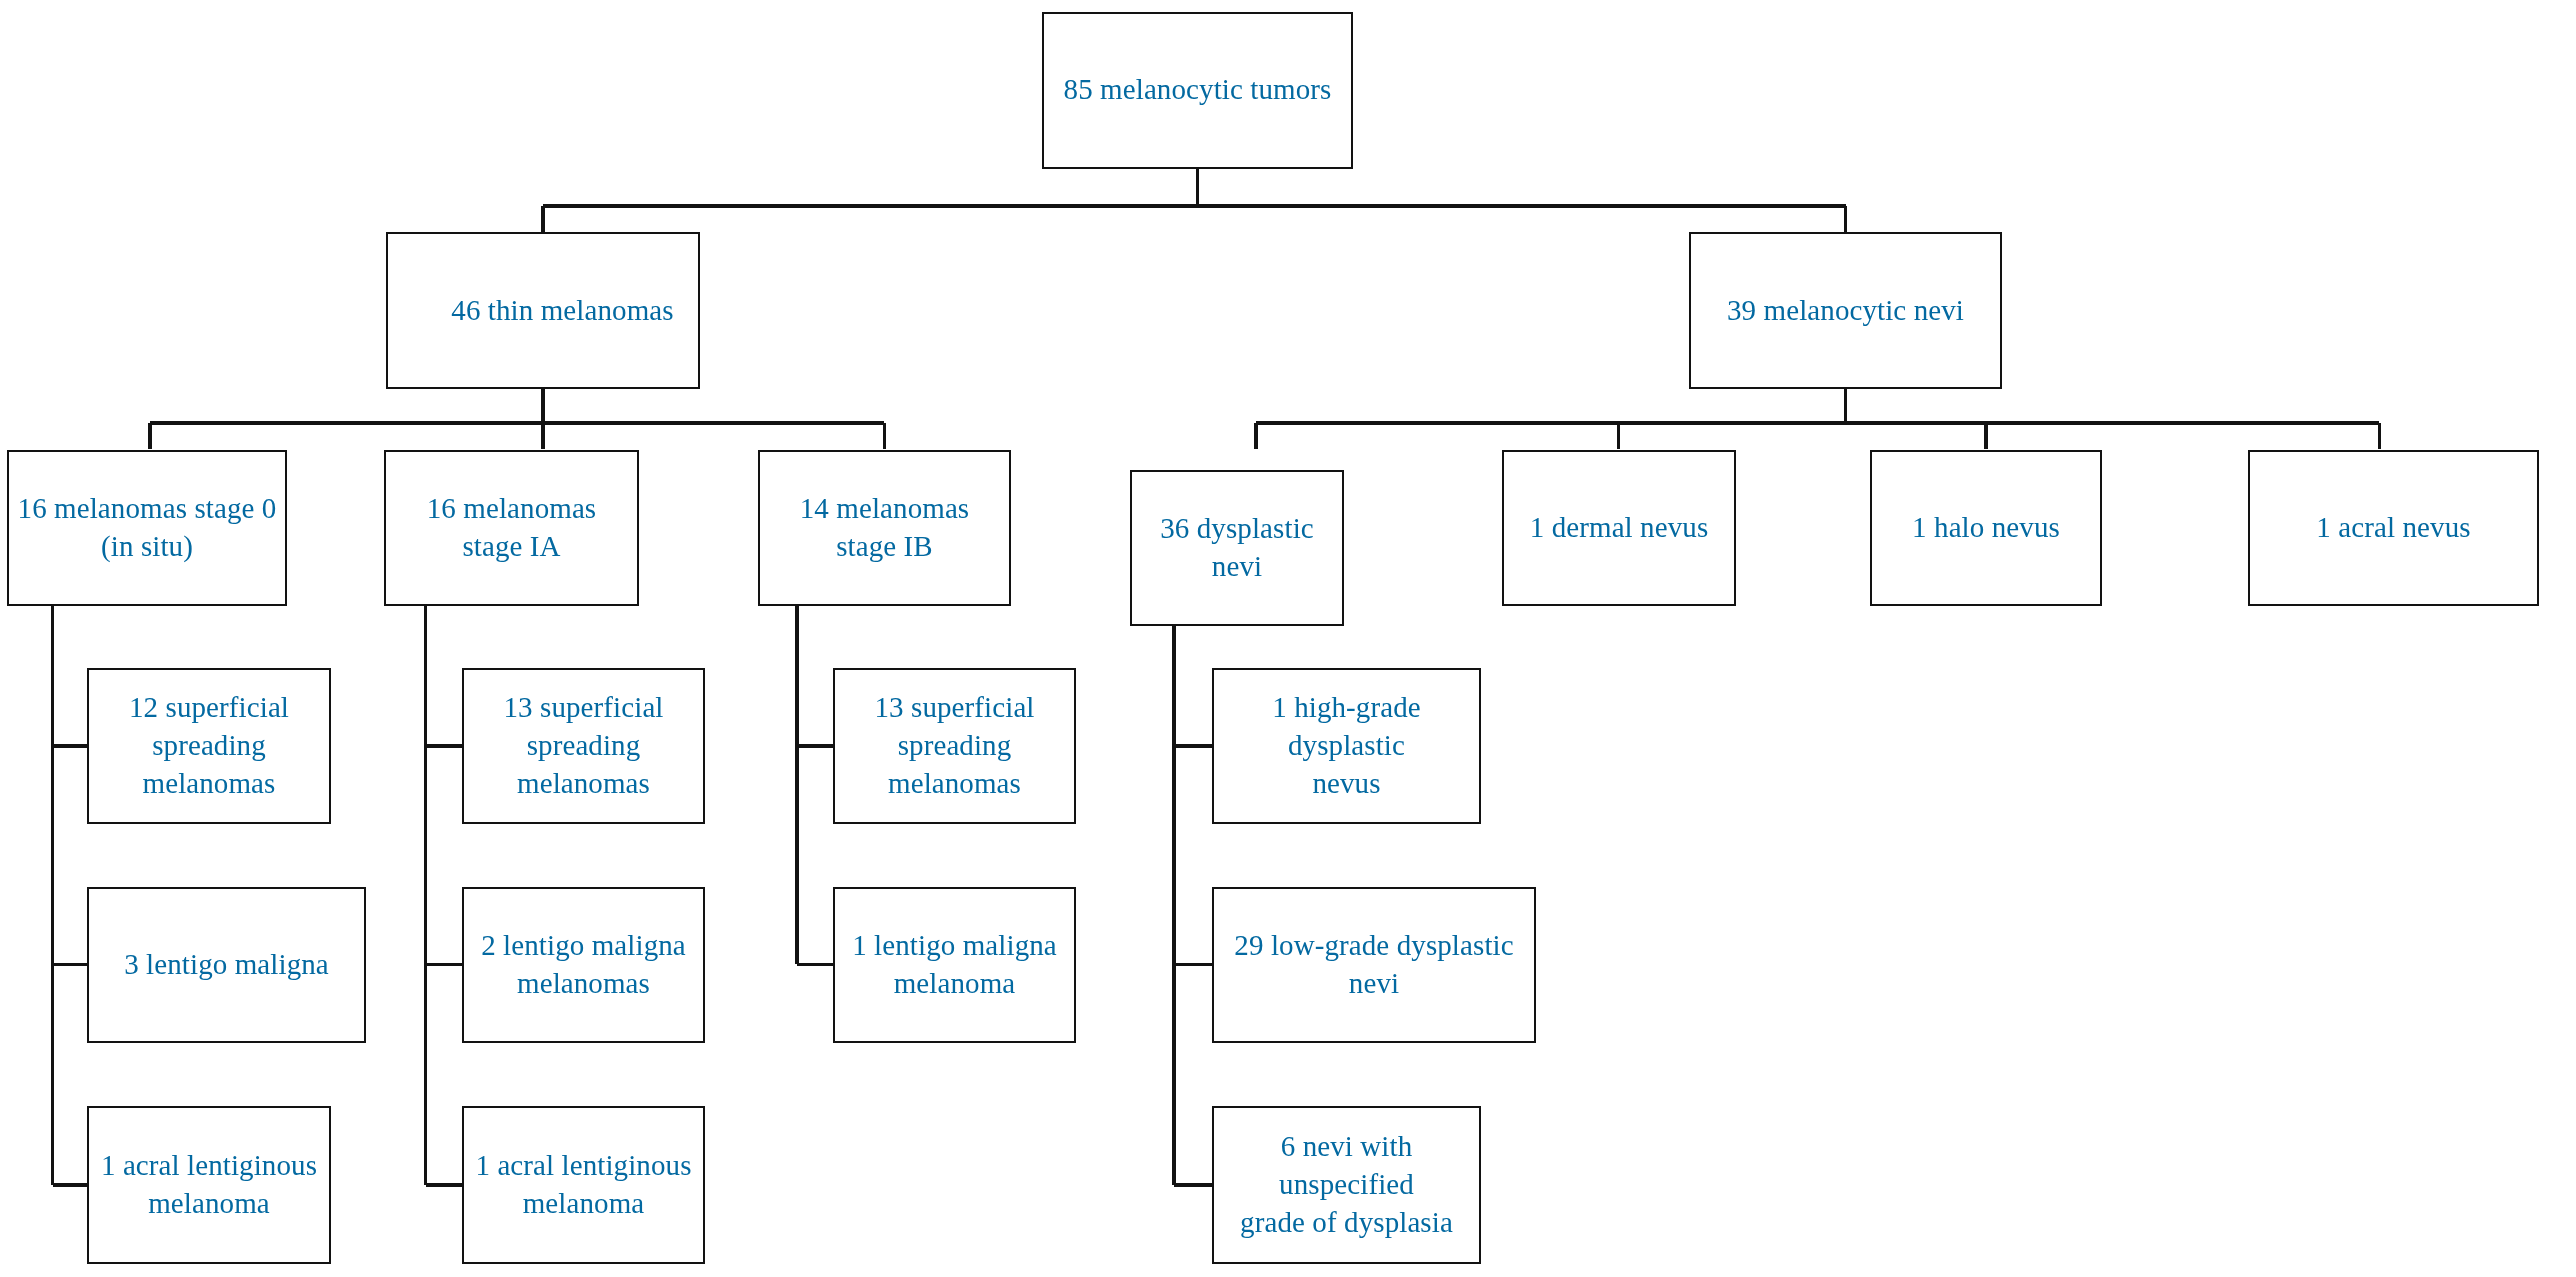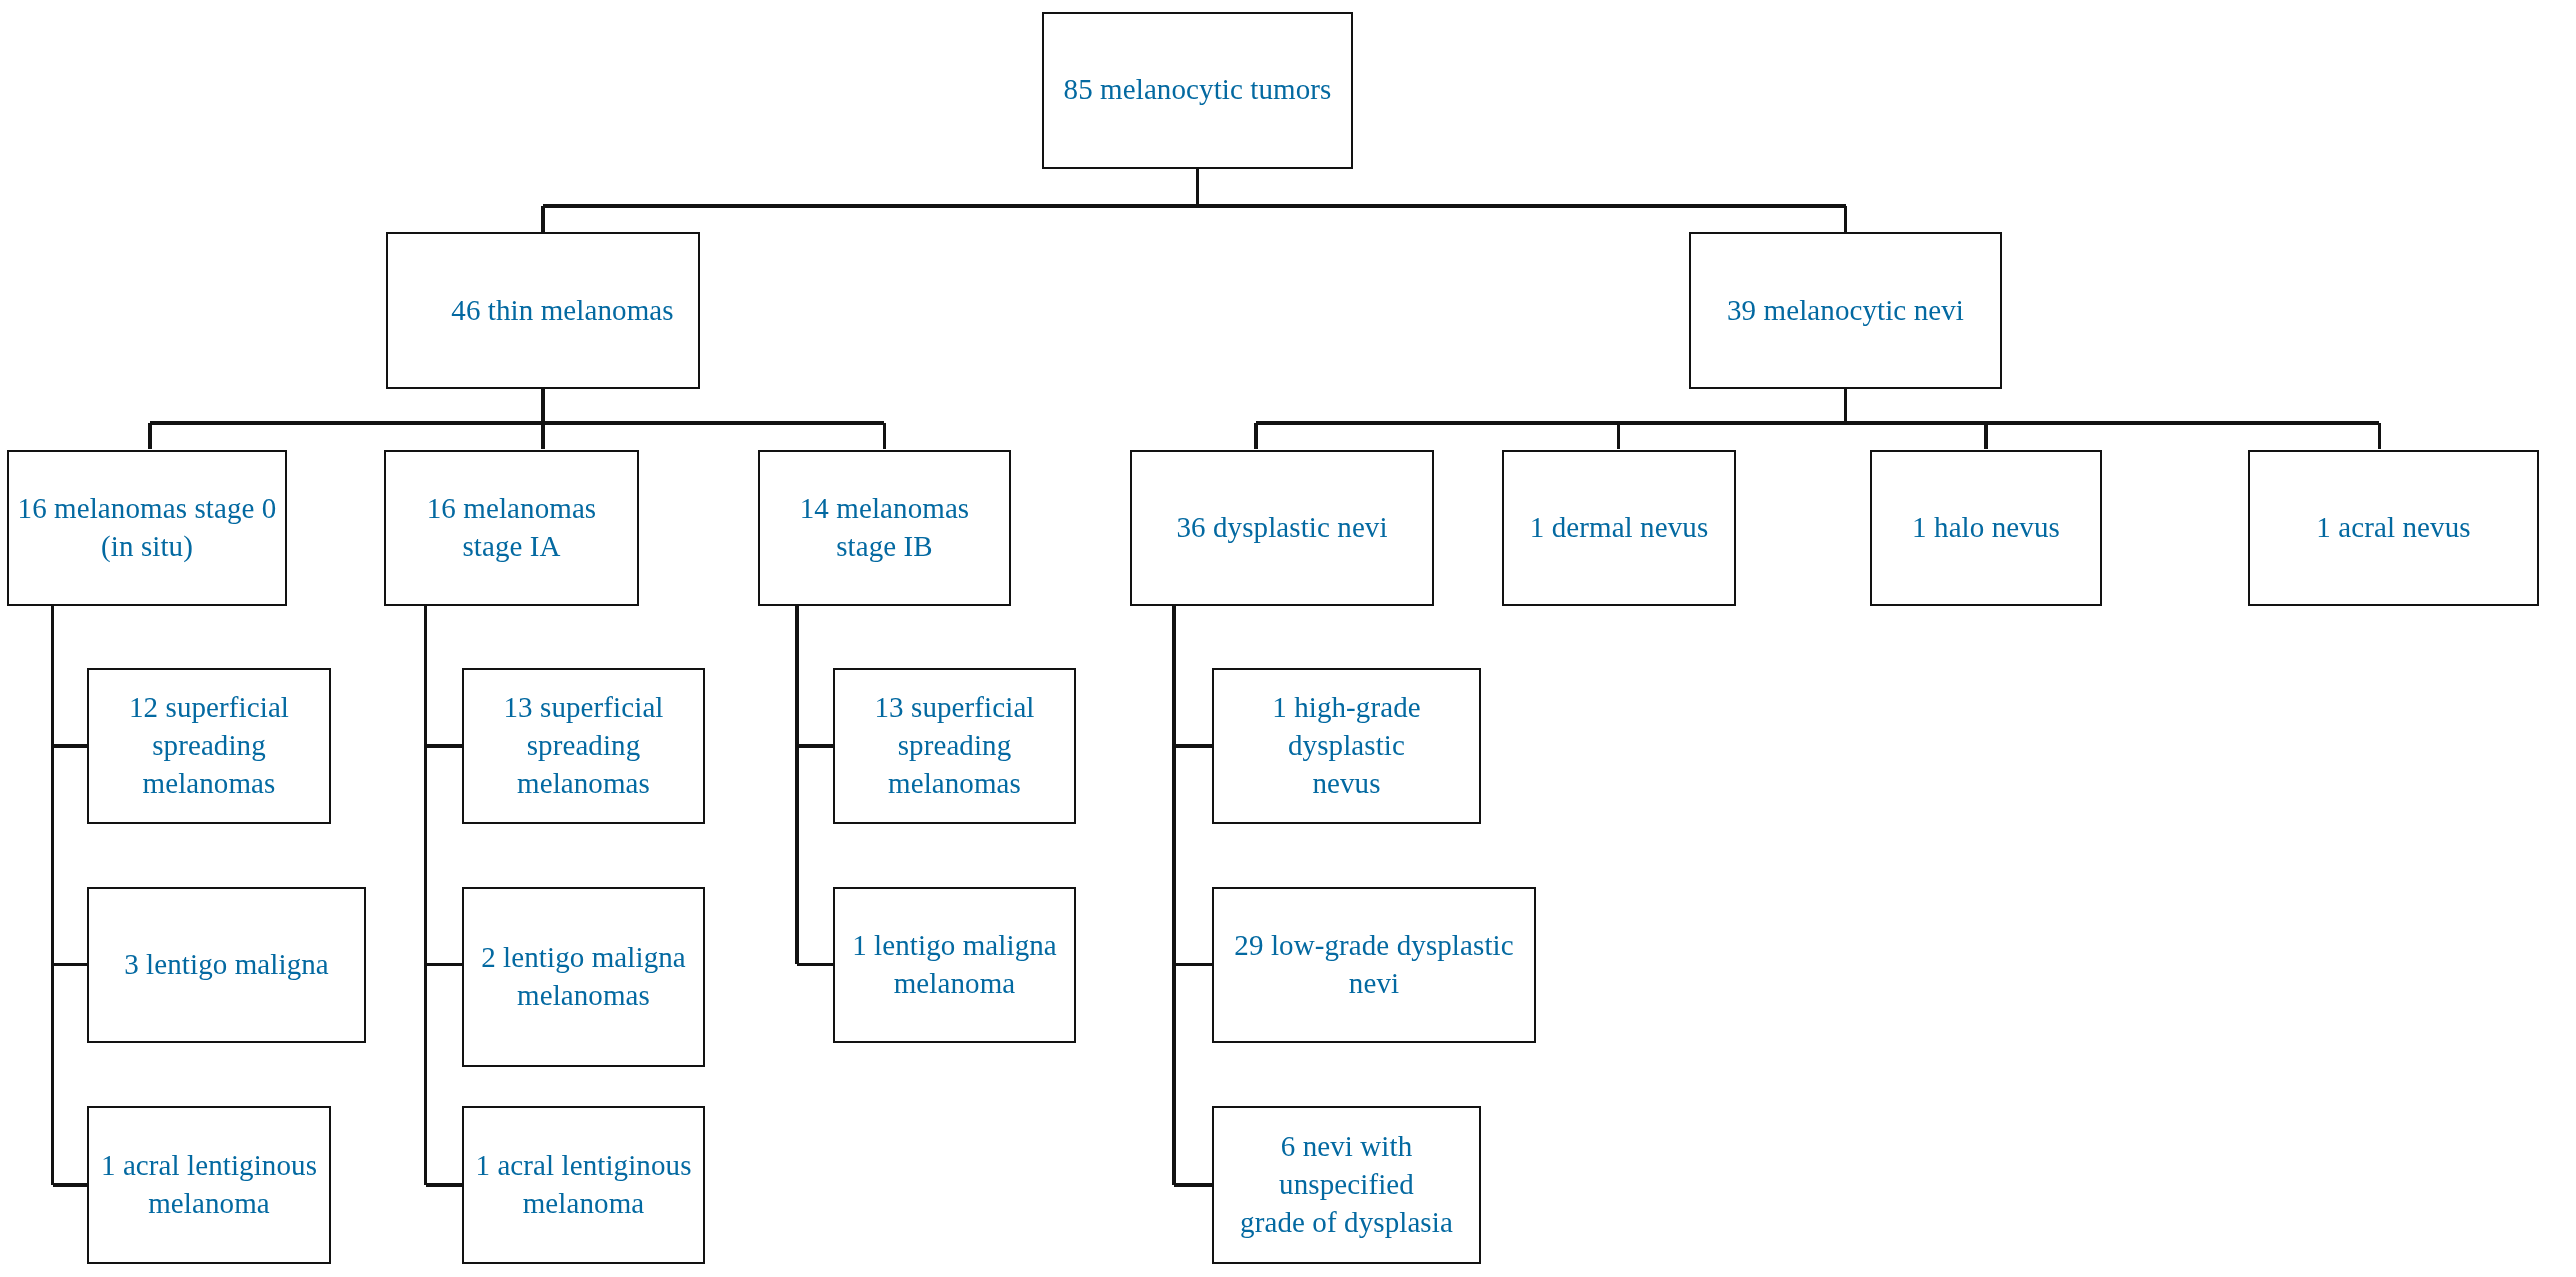--- a/index.html
+++ b/index.html
@@ -112,21 +112,21 @@
   </div>
 
   <div class="node" style="left:384px; top:450px; width:255px; height:156px;">
     <span class="label">16 melanomas stage IA</span>
   </div>
 
   <div class="node" style="left:758px; top:450px; width:253px; height:156px;">
     <span class="label">14 melanomas stage IB</span>
   </div>
 
-  <div class="node" style="left:1130px; top:450px; width:304px; height:156px;">
+  <div class="node" style="left:1130px; top:470px; width:214px; height:156px;">
     <span class="label">36 dysplastic nevi</span>
   </div>
 
   <div class="node" style="left:1502px; top:450px; width:234px; height:156px;">
     <span class="label">1 dermal nevus</span>
   </div>
 
   <div class="node" style="left:1870px; top:450px; width:232px; height:156px;">
     <span class="label">1 halo nevus</span>
   </div>
@@ -152,21 +152,21 @@
 
   <div class="node leaf" style="left:1212px; top:668px; width:269px; height:156px;">
     <span class="label">1 high-grade  dysplastic
 nevus</span>
   </div>
 
   <div class="node leaf" style="left:87px; top:887px; width:279px; height:156px;">
     <span class="label">3 lentigo maligna</span>
   </div>
 
-  <div class="node leaf" style="left:462px; top:887px; width:243px; height:180px;">
+  <div class="node leaf" style="left:462px; top:887px; width:243px; height:156px;">
     <span class="label">2 lentigo maligna
 melanomas</span>
   </div>
 
   <div class="node leaf" style="left:833px; top:887px; width:243px; height:156px;">
     <span class="label">1 lentigo maligna
 melanoma</span>
   </div>
 
   <div class="node leaf" style="left:1212px; top:887px; width:324px; height:156px;">

